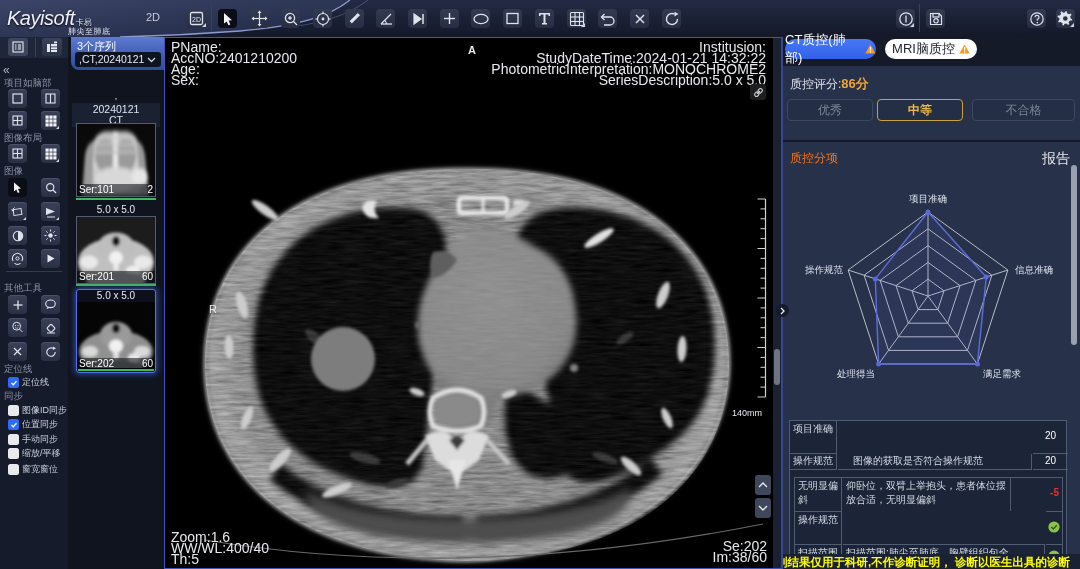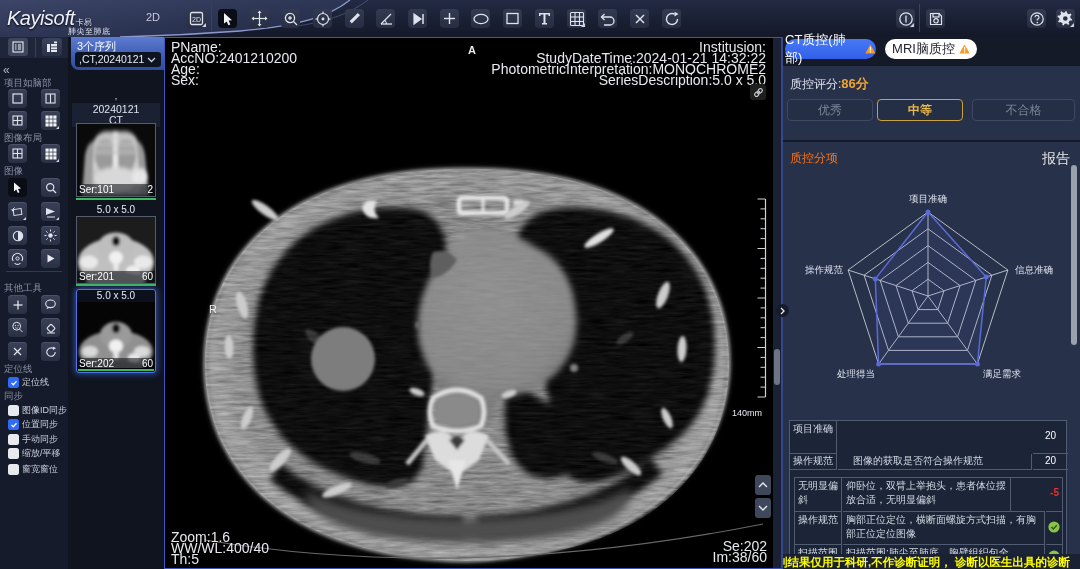--- a/index.html
+++ b/index.html
@@ -752,21 +752,20 @@
       <div style="position:absolute;left:243px;top:0;width:35px;height:33px;border-bottom:1px solid #515b72;text-align:center;padding-top:8px;color:#fff">20</div>
       <div style="position:absolute;left:0;top:33px;width:47px;height:16px;border-right:1px solid #515b72;border-bottom:1px solid #515b72;padding:0px 3px">操作规范</div>
       <div style="position:absolute;left:48px;top:33px;width:194px;height:16px;border-right:1px solid #515b72;border-bottom:1px solid #515b72;padding:0px 15px">图像的获取是否符合操作规范</div>
       <div style="position:absolute;left:243px;top:33px;width:35px;height:16px;border-bottom:1px solid #515b72;text-align:center;color:#fff">20</div>
 
       <div style="position:absolute;left:4px;top:56px;width:269px;border:1px solid #515b72">
         <div style="position:absolute;left:0;top:0;width:47px;height:33px;border-right:1px solid #515b72;padding:1px 3px">无明显偏斜</div>
         <div style="position:absolute;left:48px;top:0;width:168px;height:33px;border-right:1px solid #515b72;padding:1px 3px">仰卧位，双臂上举抱头，患者体位摆放合适，无明显偏斜</div>
         <div style="position:absolute;left:251px;top:0;width:17px;height:33px;text-align:center;padding-top:8px;color:#e53030;font-weight:bold">-5</div>
         <div style="position:absolute;left:0;top:33px;width:47px;height:33px;border-right:1px solid #515b72;border-top:1px solid #515b72;padding:1px 3px">操作规范</div>
-        <div style="position:absolute;left:48px;top:33px;width:202px;height:33px;border-right:1px solid #515b72;border-top:1px solid #515b72;padding:1px 3px">胸部正位定位，横断面螺旋方式扫描，有胸部正位定位图像</div>
         <div style="position:absolute;left:251px;top:33px;width:17px;height:33px;border-top:1px solid #515b72;padding-top:9px"><svg width="12" height="12" viewBox="0 0 12 12" style="margin-left:2px">
               <circle cx="6" cy="6" r="5.6" fill="#8bc34a"></circle>
               <path d="M3.4 6 L5.3 8 L8.8 4.2" stroke="#2c5a12" stroke-width="1.4" fill="none"></path>
             </svg></div>
         <div style="position:absolute;left:0;top:66px;width:47px;height:30px;border-right:1px solid #515b72;border-top:1px solid #515b72;padding:1px 3px">扫描范围</div>
         <div style="position:absolute;left:48px;top:66px;width:202px;height:30px;border-right:1px solid #515b72;border-top:1px solid #515b72;padding:1px 3px">扫描范围:肺尖至肺底，胸壁组织包全</div>
         <div style="position:absolute;left:251px;top:66px;width:17px;height:30px;border-top:1px solid #515b72;padding-top:5px"><svg width="12" height="12" viewBox="0 0 12 12" style="margin-left:2px">
               <circle cx="6" cy="6" r="5.6" fill="#8bc34a"></circle>
               <path d="M3.4 6 L5.3 8 L8.8 4.2" stroke="#2c5a12" stroke-width="1.4" fill="none"></path>
             </svg></div>

